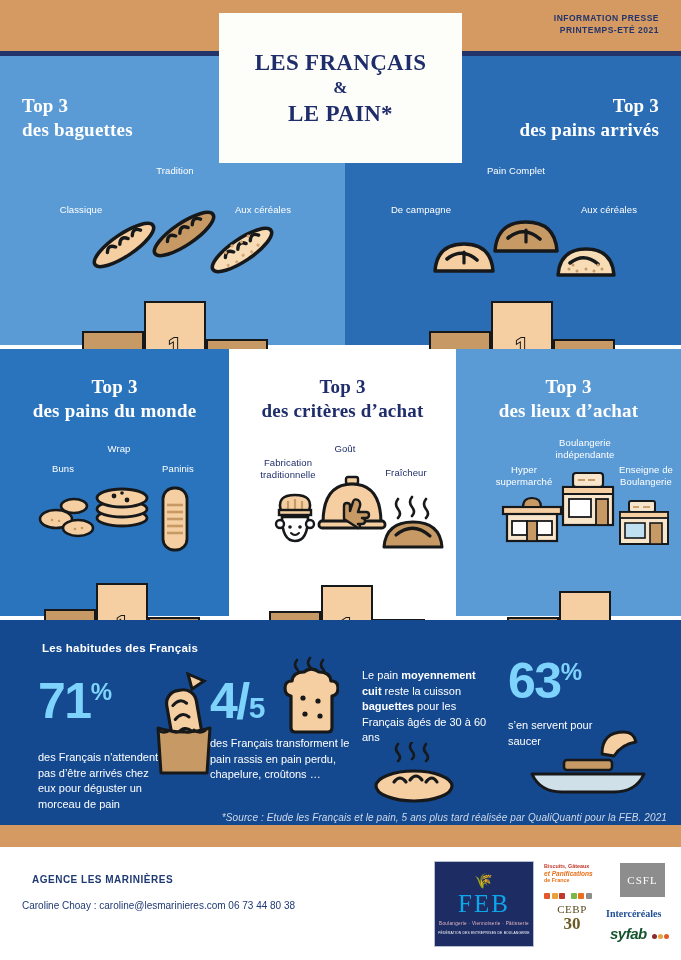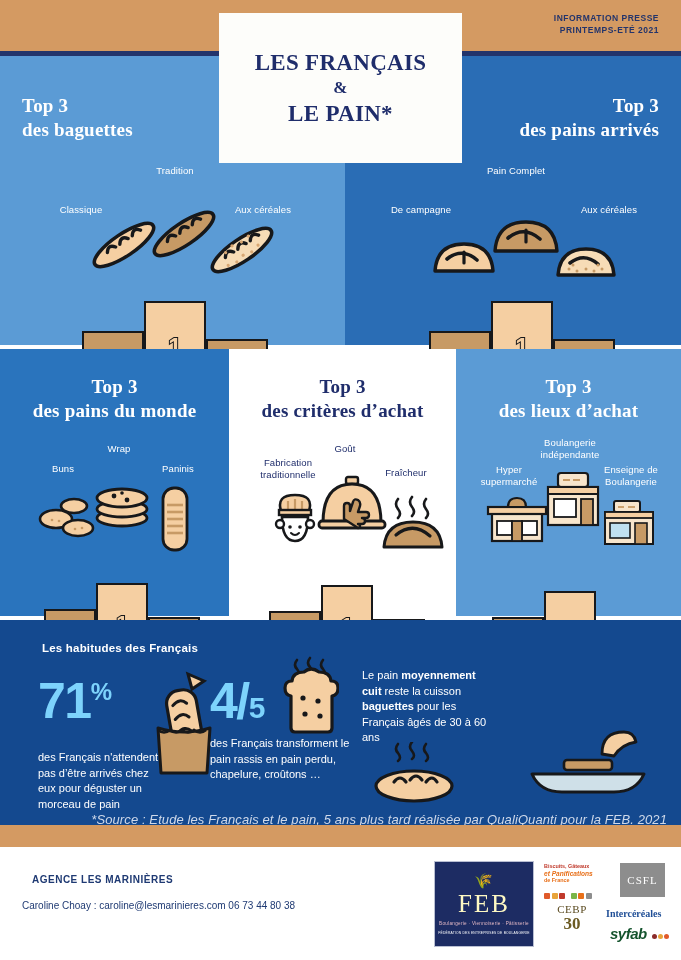--- a/index.html
+++ b/index.html
@@ -113,21 +113,21 @@
     letter-spacing: -1.5px; line-height: 1;
   }
   .big-num .suf { font-size: 24px; vertical-align: super; letter-spacing: 0; }
   .big-num .den { font-size: 30px; }
   .stat-text {
     color: #ffffff; font-size: 11px; line-height: 1.42;
   }
   .stat-text b { font-weight: bold; }
   .source-note {
     position: absolute; right: 14px; top: 192px;
-    color: #cfd9ea; font-size: 13px; font-style: italic; letter-spacing: 0.1px;
+    color: #cfd9ea; font-size: 10px; font-style: italic; letter-spacing: 0.1px;
   }
 
   
   .bot-orange {
     position: absolute; left: 0; top: 825px; width: 681px; height: 22px;
     background: #d49a62;
   }
   .footer { position: absolute; left: 0; top: 847px; width: 681px; height: 113px; background: #ffffff; }
   .agency-name {
     position: absolute; left: 32px; top: 27px;
@@ -138,21 +138,21 @@
     color: #1f3a73; font-size: 10px; line-height: 1.55;
   }
 
   
   .logos { position: absolute; left: 434px; top: 14px; width: 233px; height: 86px; }
   .logo-feb {
     position: absolute; left: 0; top: 0; width: 100px; height: 86px;
     background: #1d2c63; border: 1px solid #b9bfd2;
     display: flex; flex-direction: column; align-items: center; justify-content: center;
   }
-  .feb-word { color: #fef9c3; font-family: "Liberation Serif", serif; font-size: 25px; letter-spacing: 2px; line-height: 1; margin-top: 3px;}
+  .feb-word { color: #0ea5e9; font-family: "Liberation Serif", serif; font-size: 25px; letter-spacing: 2px; line-height: 1; margin-top: 3px;}
   .feb-sub { color: #e4b9c5; font-size: 4.6px; letter-spacing: 0.3px; margin-top: 5px; }
   .feb-foot { color: #ffffff; font-size: 3.3px; letter-spacing: 0.2px; margin-top: 5px; }
   .feb-wheat { color: #9fb4e8; font-size: 15px; line-height: 1; }
 
   .logo-bgp { position: absolute; left: 110px; top: 2px; width: 66px; height: 34px; }
   .bgp-l1 { color: #c0392b; font-size: 5.4px; font-weight: bold; line-height: 1.3; }
   .bgp-l2 { color: #e8701a; font-size: 6.6px; font-weight: bold; font-style: italic; }
   .bgp-l3 { color: #e8701a; font-size: 5.4px; font-weight: bold; }
   .bgp-dots { margin-top: 2px; }
   .bgp-dots i {
@@ -428,21 +428,21 @@
         </div>
       </div>
     </div>
 
     <div class="p-mid-right">
       <div class="panel-head white h-mid-right">
         <div>Top 3</div>
         <div>des lieux d’achat</div>
       </div>
 
-      <div class="podium-wrap" style="left:22px; top:88px; width:184px; height:176px;">
+      <div class="podium-wrap" style="left:37px; top:88px; width:184px; height:176px;">
         <div class="labels" style="height:58px;">
           <div class="plabel white" style="left:54px; top:0px; width:76px;">Boulangerie indépendante</div>
           <div class="plabel white" style="left:-4px; top:27px; width:70px;">Hyper supermarché</div>
           <div class="plabel white" style="left:118px; top:27px; width:70px;">Enseigne de Boulangerie</div>
         </div>
 
         <svg class="icon-slot" style="left:8px; top:58px;" width="62" height="48" viewBox="0 0 62 48">
           <rect x="6" y="18" width="50" height="28" fill="#f7e5cc" stroke="#17181a" stroke-width="2.2"></rect>
           <rect x="2" y="12" width="58" height="7" fill="#f5cfa2" stroke="#17181a" stroke-width="2.2"></rect>
           <path d="M22 12 q0 -9 9 -9 q9 0 9 9 z" fill="#c79a65" stroke="#17181a" stroke-width="2.2"></path>
@@ -545,20 +545,24 @@
         <path d="M26 2 q-4 5 0 9 q4 5 0 8"></path>
         <path d="M40 0 q-4 5 0 9 q4 5 0 8"></path>
         <path d="M54 2 q-4 5 0 9 q4 5 0 8"></path>
       </g>
       <ellipse cx="42" cy="44" rx="38" ry="15" fill="#f5cfa2" stroke="#17181a" stroke-width="3.2"></ellipse>
       <path d="M22 40 q6 -8 12 0" stroke="#17181a" stroke-width="3.2" fill="none" stroke-linecap="round"></path>
       <path d="M38 38 q6 -8 12 0" stroke="#17181a" stroke-width="3.2" fill="none" stroke-linecap="round"></path>
       <path d="M54 40 q6 -8 11 0" stroke="#17181a" stroke-width="3.2" fill="none" stroke-linecap="round"></path>
     </svg>
 
+    <div style="position:absolute; left:508px; top:36px; width:150px;">
+      <div class="big-num"><span>63</span><span class="suf">%</span></div>
+      <div class="stat-text" style="margin-top:12px; width:100px;">s’en servent pour saucer</div>
+    </div>
 
     <svg style="position:absolute; left:598px; top:108px;" width="40" height="34" viewBox="0 0 40 34">
       <path d="M4 26 q0 -22 22 -22 q10 0 12 10 q-14 2 -22 14 z" fill="#f5cfa2" stroke="#17181a" stroke-width="2.8" stroke-linejoin="round"></path>
     </svg>
 
     <svg style="position:absolute; left:528px; top:134px;" width="120" height="44" viewBox="0 0 120 44">
       <rect x="36" y="6" width="48" height="10" rx="3" fill="#c79a65" stroke="#17181a" stroke-width="2.6"></rect>
       <path d="M4 20 h112 q-8 18 -30 18 h-52 q-22 0 -30 -18 z" fill="#cfe0e8" stroke="#17181a" stroke-width="3" stroke-linejoin="round"></path>
       <path d="M28 20 h64" stroke="#17181a" stroke-width="2.2" fill="none"></path>
     </svg>

